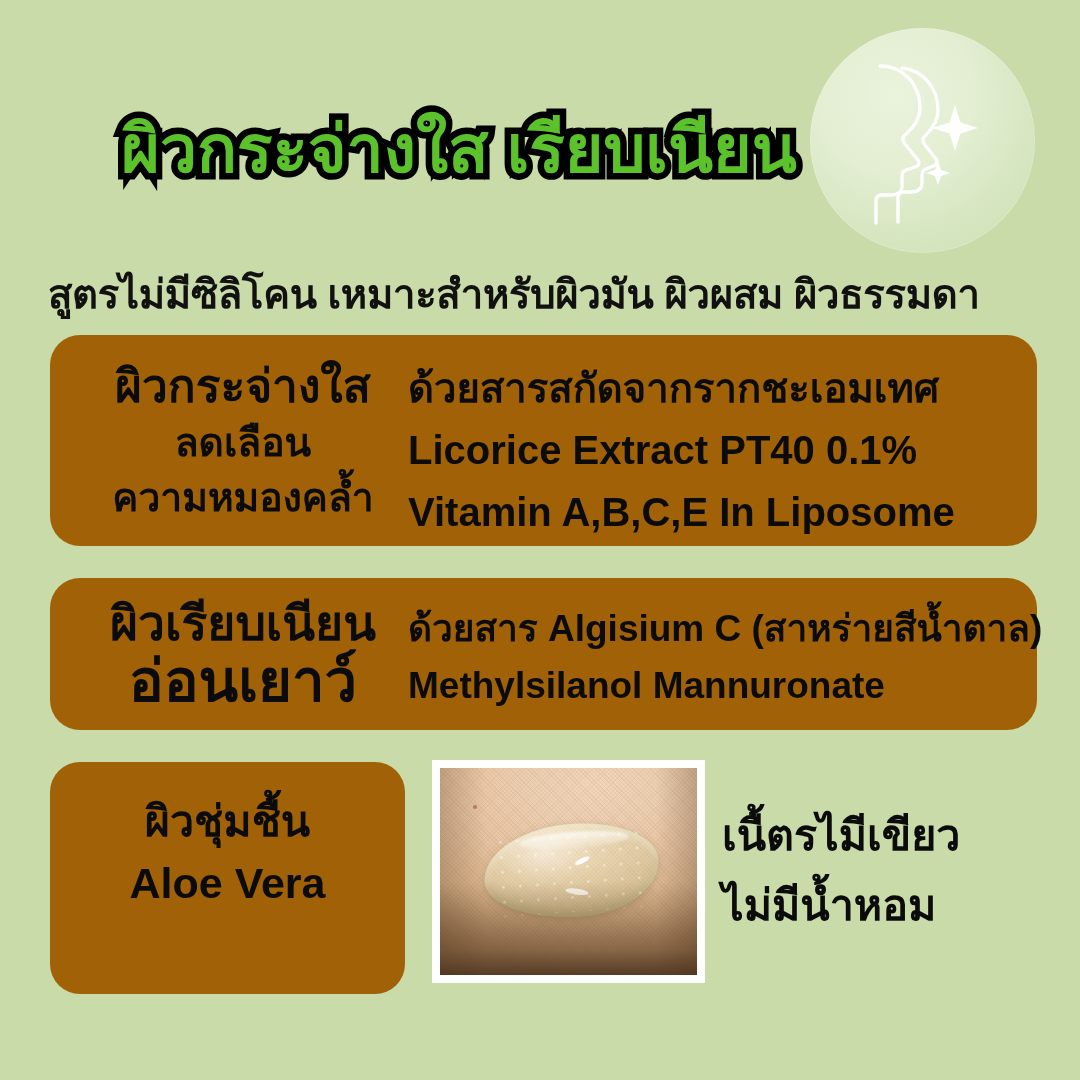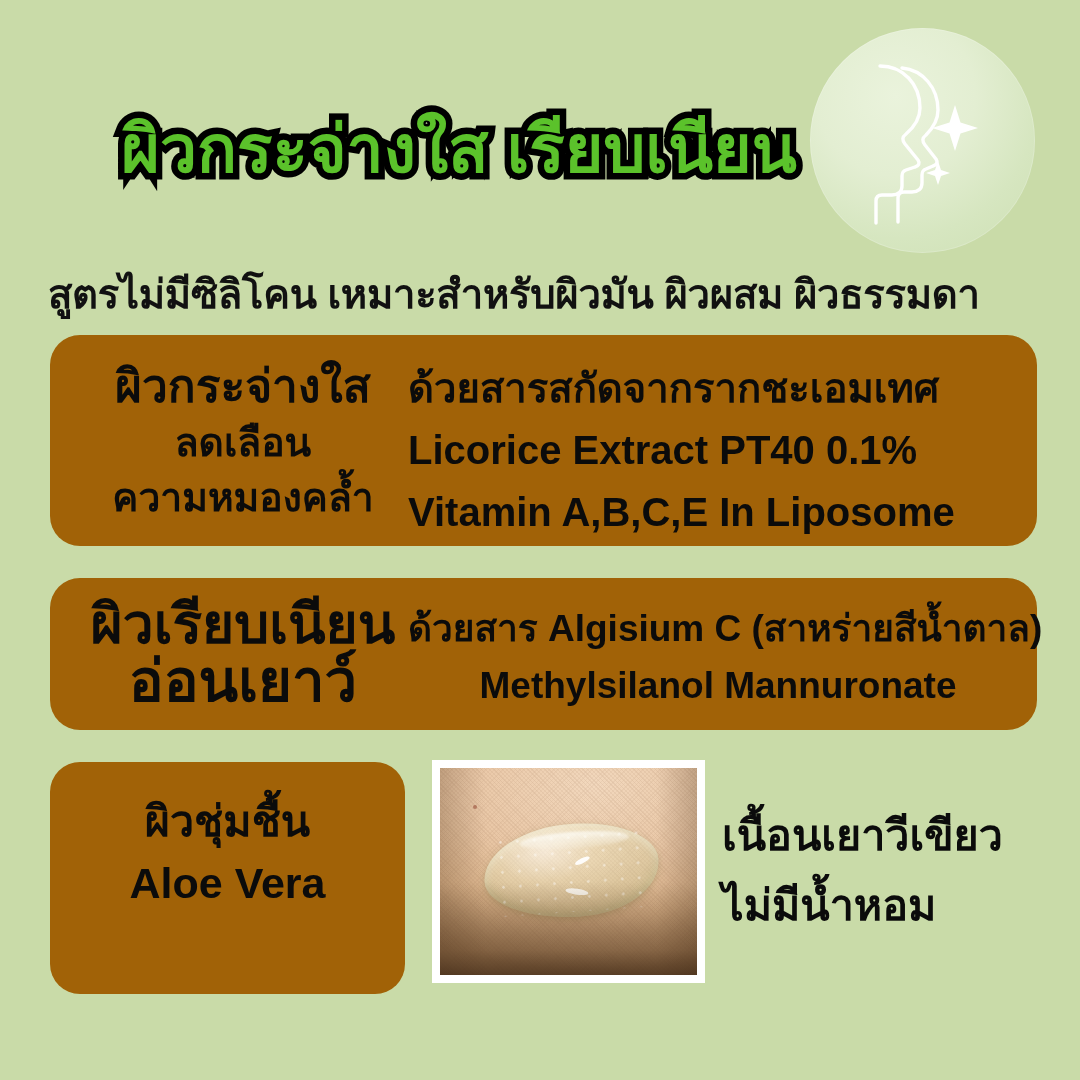--- a/index.html
+++ b/index.html
@@ -59,24 +59,24 @@
   
   #card1 .col-left{left:18px;top:22px;width:350px;}
   #card1 .col-left .t1{font-size:46px;line-height:58px;}
   #card1 .col-left .t2{font-size:39px;line-height:55px;}
   #card1 .col-left .t3{font-size:39px;line-height:55px;}
   #card1 .col-right{left:358px;top:22px;width:620px;}
   #card1 .col-right div{font-size:40px;line-height:62px;white-space:nowrap;}
 
   
   #card2 .col-left{left:18px;top:18px;width:350px;}
-  #card2 .col-left .t1{font-size:55px;line-height:56px;}
+  #card2 .col-left .t1{font-size:48px;line-height:56px;}
   #card2 .col-left .t2{font-size:58px;line-height:58px;}
   #card2 .col-right{left:358px;top:22px;width:620px;}
-  #card2 .col-right div{font-size:37px;line-height:57px;white-space:nowrap;text-align:center;}
+  #card2 .col-right div{font-size:37px;line-height:57px;white-space:nowrap;}
 
   
   #card3 .col-left{left:0;top:28px;width:355px;}
   #card3 .col-left .t1{font-size:43px;line-height:62px;}
   #card3 .col-left .t2{font-size:43px;line-height:62px;}
 
   
   .photo-frame{
     position:absolute;left:432px;top:760px;width:273px;height:223px;
     background:#fff;padding:8px;box-sizing:border-box;
@@ -204,18 +204,18 @@
         <div class="dots"></div>
         <div class="hl"></div>
         <div class="sp1"></div>
         <div class="sp2"></div>
       </div>
       <div class="vignette"></div>
     </div>
   </div>
 
   <div class="side-text">
-    <div>เนื้อนเยาวีเขียว</div>
+    <div>เนื้ตรไมีเขียว</div>
     <div>ไม่มีน้ำหอม</div>
   </div>
 
 
 </div>
 
 </body></html>

